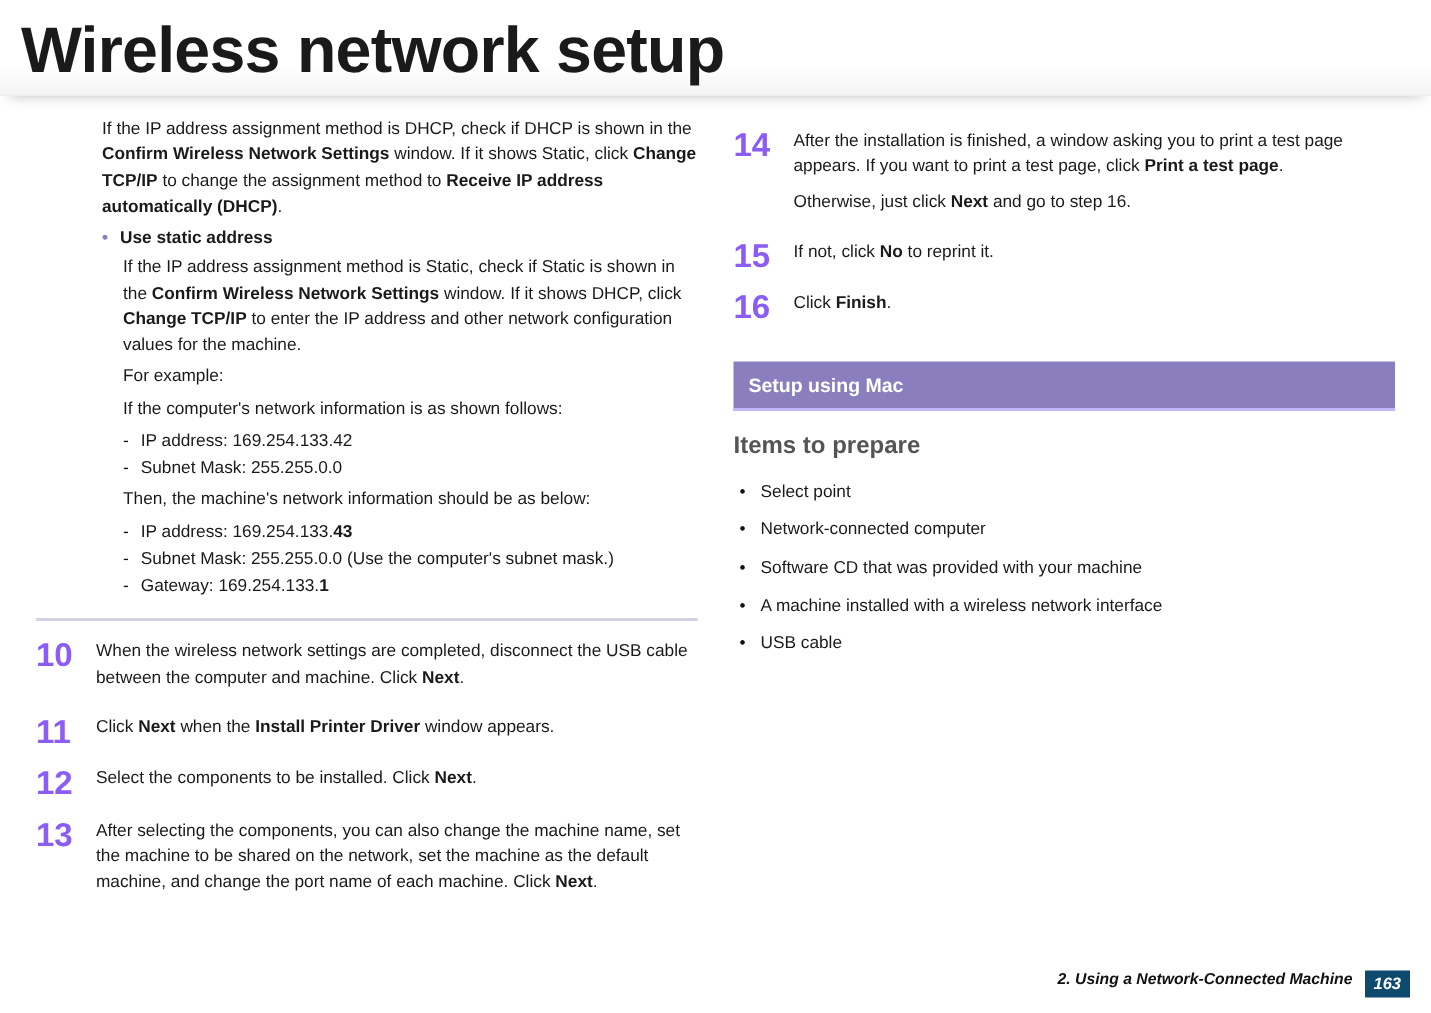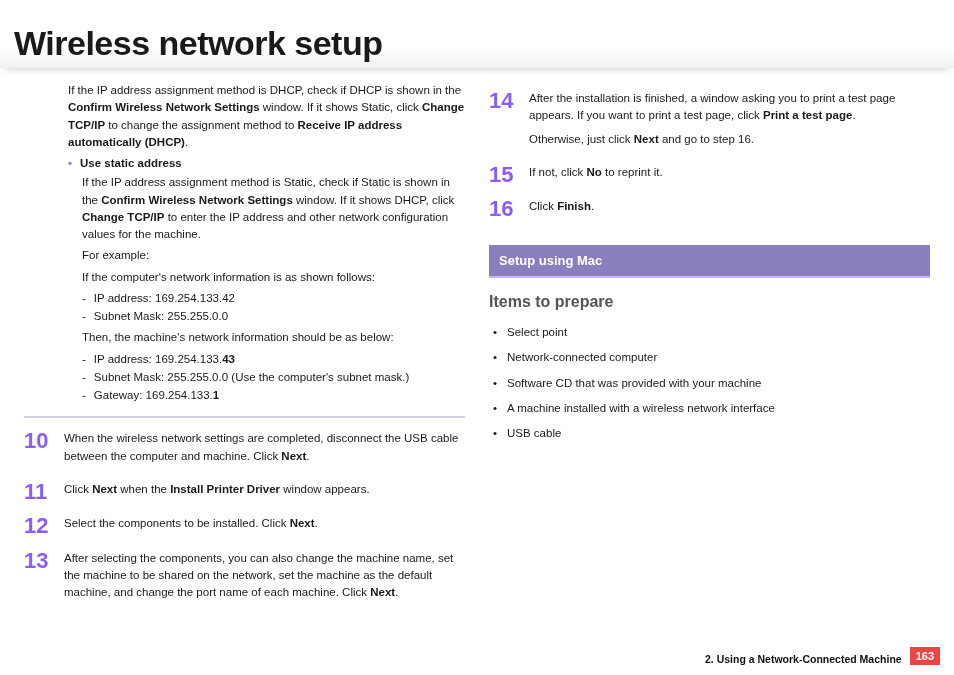--- a/index.html
+++ b/index.html
@@ -6,23 +6,23 @@
   body {
     width: 954px;
     height: 675px;
     font-family: "Segoe UI", Arial, sans-serif;
     color: #1a1a1a;
     background: #fff;
     position: relative;
     overflow: hidden;
   }
   .page-title {
-    font-size: 34px;
+    font-size: 43px;
     font-weight: 800;
-    padding: 24px 14px 4px;
+    padding: 10px 14px 4px;
     letter-spacing: -0.5px;
     background: linear-gradient(#fff, #fff 70%, #f3f3f3);
     border-bottom: 1px solid #eee;
     box-shadow: 0 6px 8px -6px rgba(0,0,0,0.25);
   }
   .columns {
     display: flex;
     padding: 14px 24px 0 24px;
     gap: 24px;
   }
@@ -70,27 +70,28 @@
     font-weight: 700;
     margin: 4px 0 10px 0;
   }
   .prep-row { display: flex; gap: 10px; margin: 4px 0 8px 4px; }
   .prep-row .pdot { color: #111; }
   .footer {
     position: absolute;
     bottom: 10px;
     right: 14px;
     display: flex;
-    align-items: flex-end;
+    align-items: flex-start;
     gap: 8px;
     font-size: 10.5px;
+    font-style: italic;
   }
   .footer .chapter { font-weight: 700; color: #111; }
   .footer .pagebox {
-    background: #ef4444;
+    background: #0c4a6e;
     color: #fff;
     font-weight: 700;
     padding: 3px 6px;
     font-size: 11px;
   }
   b { font-weight: 700; }
 </style>
 </head>
 <body>
 

